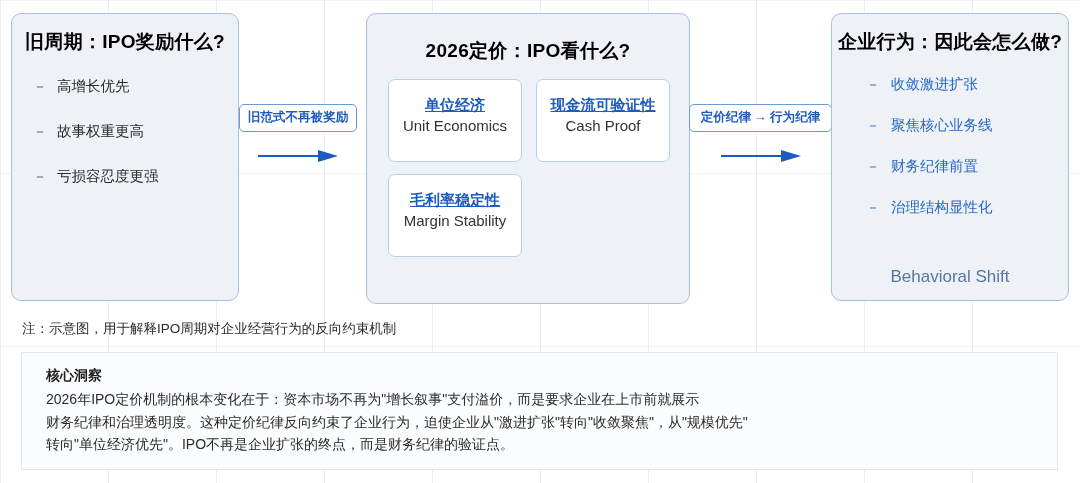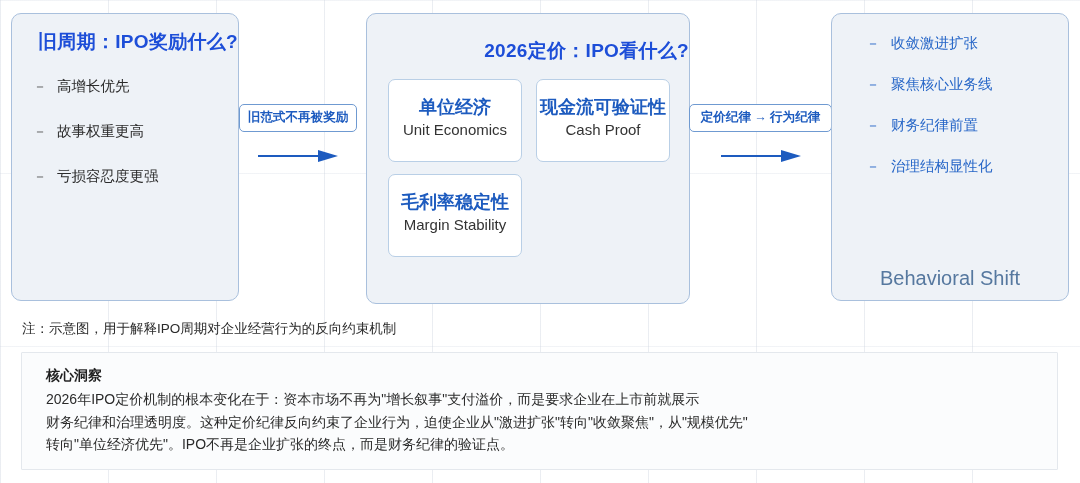--- a/index.html
+++ b/index.html
@@ -38,22 +38,22 @@
   .panel {
     position: absolute;
     border: 1.6px solid #a9c0dd;
     border-radius: 10px;
     box-sizing: border-box;
     background: #eef3f8;
   }
   .panel-title {
     font-size: 19px;
     font-weight: bold;
-    color: #1d4ed8;
-    text-align: right;
+    color: #000000;
+    text-align: center;
     letter-spacing: 0.3px;
   }
 
   
   #panel-old {
     left: 11px;
     top: 13px;
     width: 228px;
     height: 288px;
     background: #eef2f7;
@@ -119,25 +119,26 @@
     border-radius: 7px;
     height: 83px;
     box-sizing: border-box;
     display: flex;
     flex-direction: column;
     align-items: center;
     justify-content: flex-start;
     padding-top: 16px;
   }
   .mini-card .cn {
-    font-size: 18px;
+    font-size: 15px;
     font-weight: bold;
     color: #1d5bbf;
     line-height: 1.25;
     white-space: nowrap;
+    text-decoration: underline;
   }
   .mini-card .en {
     font-size: 15px;
     color: #333333;
     line-height: 1.35;
     margin-top: 1px;
     white-space: nowrap;
   }
 
   
@@ -165,21 +166,21 @@
   }
   #behavior-bullets .dash {
     color: #2565c7;
   }
   #behavior-footnote {
     position: absolute;
     left: 0;
     right: 0;
     top: 253px;
     text-align: center;
-    font-size: 20px;
+    font-size: 17px;
     color: #56789f;
   }
 
   
   .connector {
     position: absolute;
   }
   .conn-label {
     border: 1.3px solid #6f9ad1;
     border-radius: 5px;
@@ -300,20 +301,21 @@
 
   <div class="connector" id="conn-price-to-behavior">
     <div class="conn-label">定价纪律 → 行为纪律</div>
     <svg class="conn-arrow" width="84" height="14" viewBox="0 0 84 14">
       <line x1="2" y1="7" x2="64" y2="7" stroke="#1d5bbf" stroke-width="2"></line>
       <polygon points="62,1 82,7 62,13" fill="#1d5bbf"></polygon>
     </svg>
   </div>
 
   <div class="panel" id="panel-behavior">
+    <div class="panel-title">企业行为：因此会怎么做?</div>
 
     <ul class="bullet-list" id="behavior-bullets">
       <li class="bullet-item">
         <span class="dash">－</span>
         <span>收敛激进扩张</span>
       </li>
       <li class="bullet-item">
         <span class="dash">－</span>
         <span>聚焦核心业务线</span>
       </li>

